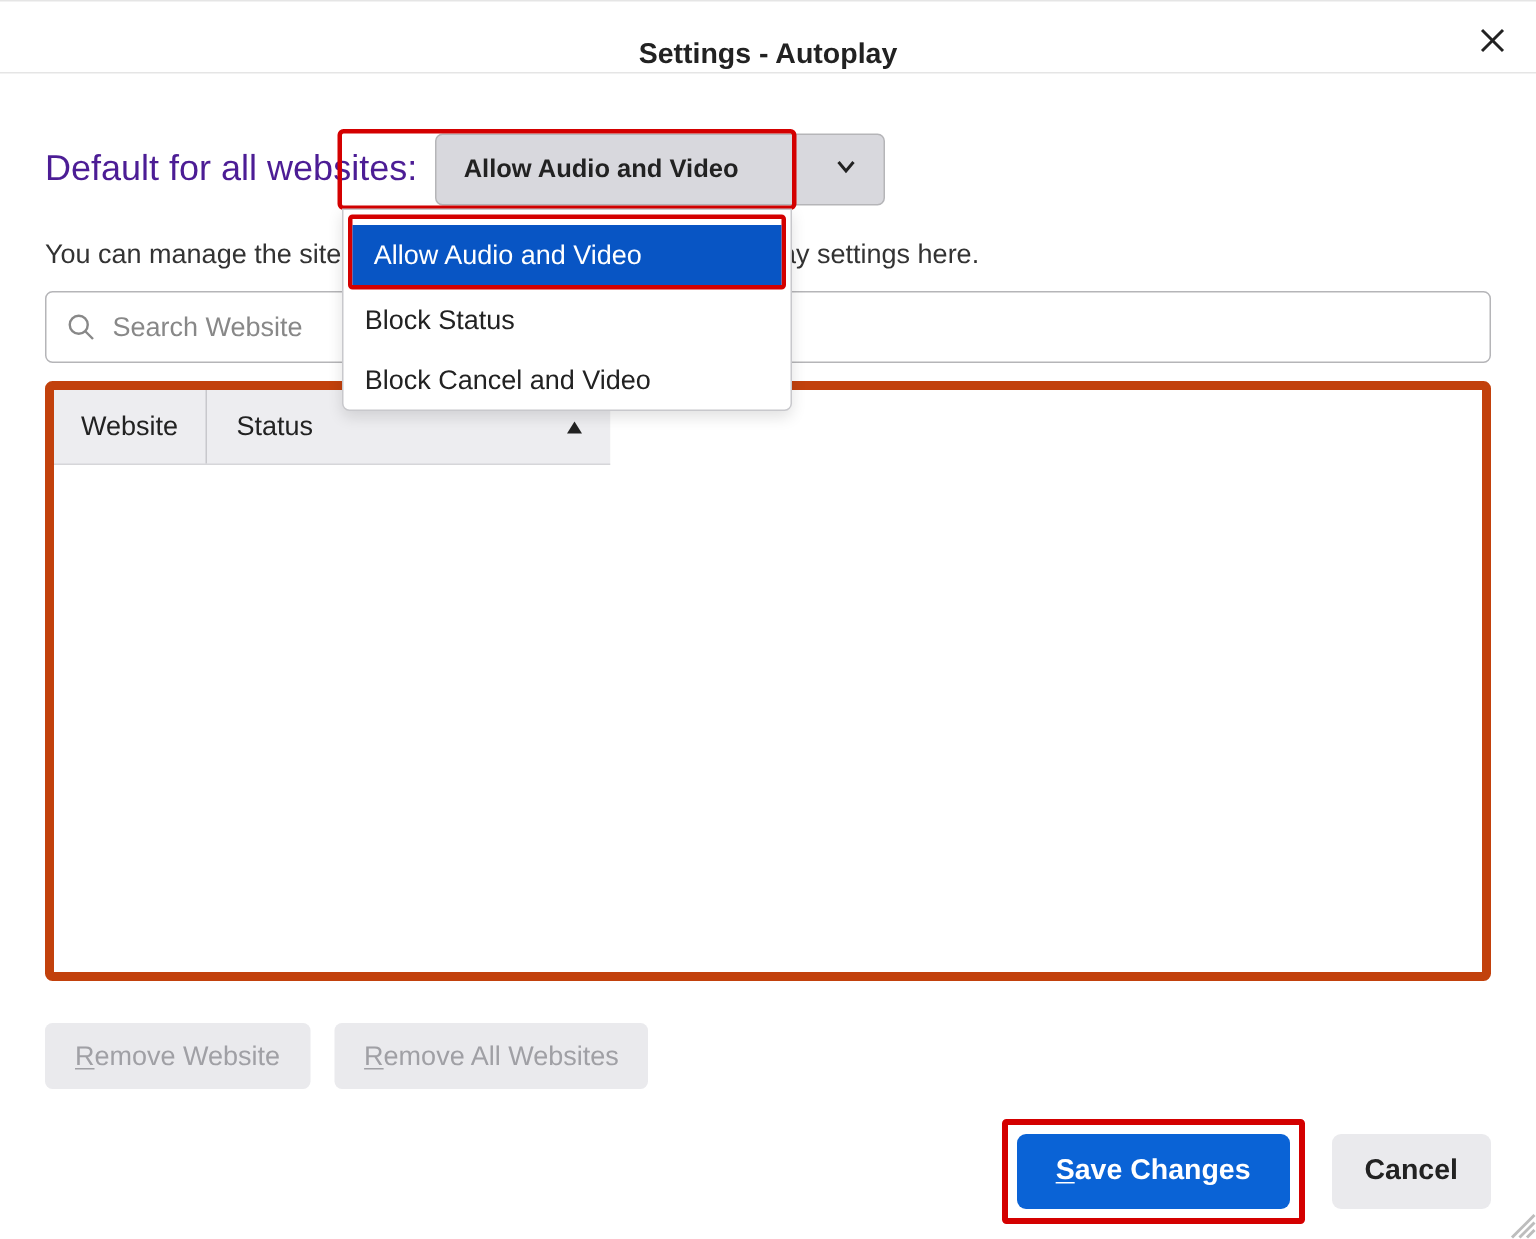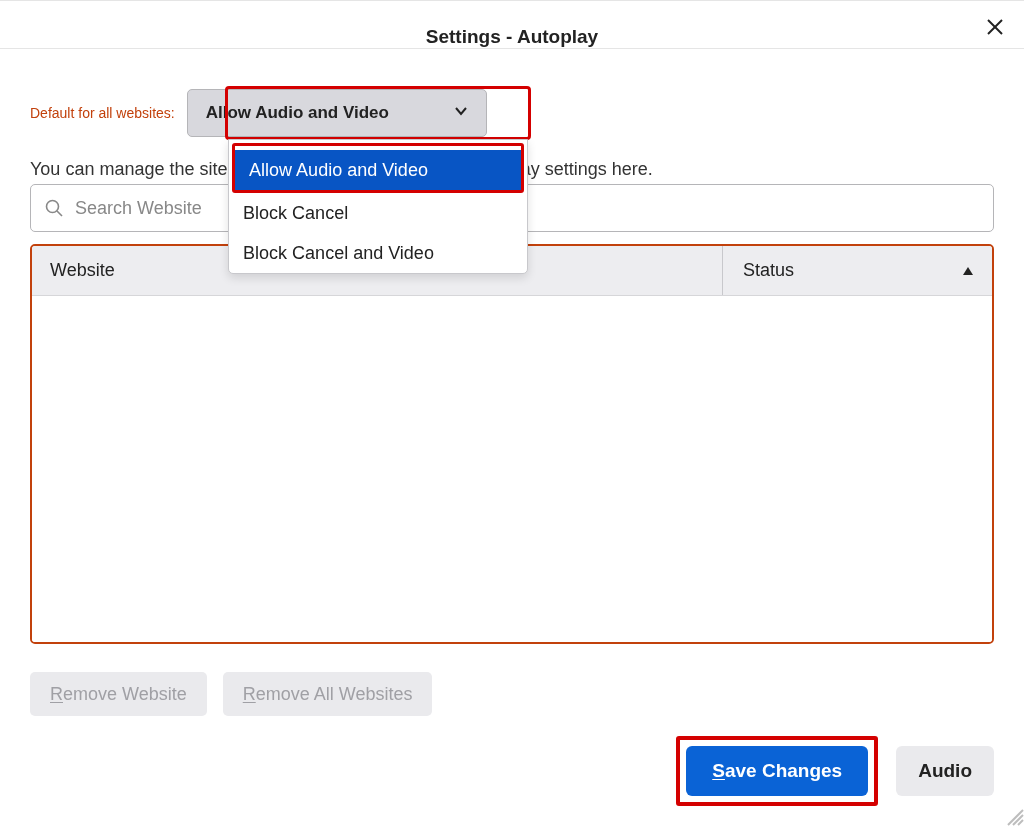--- a/index.html
+++ b/index.html
@@ -4,33 +4,33 @@
 <style>
   * { box-sizing: border-box; margin: 0; padding: 0; }
   html, body { width: 1024px; height: 826px; font-family: "Segoe UI", Arial, sans-serif; font-size: 17px; color: #1a1a1a; background: #fff; overflow: hidden; }
   .dialog { width: 100%; height: 100%; display: flex; flex-direction: column; border-top: 1px solid #e5e5e5; }
   .titlebar { height: 55px; display: flex; align-items: center; justify-content: center; position: relative; border-bottom: 1px solid #e5e5e5; }
   .titlebar-title { font-size: 19px; font-weight: 600; color: #222; margin-top: 25px; }
   .close-btn { position: absolute; right: 15px; top: 14px; width: 28px; height: 28px; display: flex; align-items: center; justify-content: center; cursor: pointer; }
   .close-btn svg { width: 18px; height: 18px; stroke: #222; stroke-width: 2; }
   .content { flex: 1; padding: 40px 30px 20px 30px; display: flex; flex-direction: column; position: relative; }
   .row1 { display: flex; align-items: center; gap: 12px; }
-  .label1 { font-size: 14px; color: #c2410c; }
+  .label1 { font-size: 24px; color: #4c1d95; }
   .select-box { background: #d8d8dd; border: 1px solid #b5b5b8; border-radius: 5px; height: 48px; min-width: 300px; display: flex; align-items: center; padding: 0 18px; cursor: pointer; font-weight: 600; font-size: 17px; color: #222; position: relative; }
   .select-box .chev { margin-left: auto; }
   .chev svg { width: 14px; height: 14px; stroke: #222; stroke-width: 2; fill: none; }
   .highlight-select { position: absolute; border: 3px solid #d40000; border-radius: 4px; pointer-events: none; }
   .desc { margin-top: 22px; font-size: 18px; color: #333; }
-  .search-row { margin-top: 4px; }
+  .search-row { margin-top: 14px; }
   .search-input { width: 100%; height: 48px; border: 1px solid #b5b5b8; border-radius: 5px; padding: 0 14px 0 44px; font-size: 18px; color: #333; background: #fff; }
   .search-input::placeholder { color: #888; }
   .search-wrap { position: relative; }
   .search-icon { position: absolute; left: 14px; top: 14px; width: 20px; height: 20px; }
   .search-icon svg { width: 20px; height: 20px; stroke: #888; stroke-width: 1.6; fill: none; }
-  .table { margin-top: 12px; border: 2px solid #c2410c; border-radius: 5px; width: 100%; height: 400px; display: flex; flex-direction: column; overflow: hidden; }
+  .table { margin-top: 12px; border: 6px solid #c2410c; border-radius: 5px; width: 100%; height: 400px; display: flex; flex-direction: row; overflow: hidden; }
   .thead { background: #ededf0; height: 50px; display: flex; border-bottom: 1px solid #d6d6d9; }
   .th { display: flex; align-items: center; padding: 0 18px; font-size: 18px; color: #222; }
   .th-website { flex: 1; }
   .th-status { width: 270px; border-left: 1px solid #c8c8cc; cursor: pointer; justify-content: space-between; padding-left: 20px; }
   .sort-icon svg { width: 12px; height: 10px; fill: #222; }
   .tbody { flex: 1; background: #fff; }
   .btn-row { margin-top: 28px; display: flex; gap: 16px; }
   .btn { height: 44px; padding: 0 20px; border-radius: 5px; font-size: 18px; cursor: pointer; border: none; background: #eaeaed; color: #a0a0a5; display: flex; align-items: center; }
   .btn .u { text-decoration: underline; text-underline-offset: 2px; }
   .footer { display: flex; justify-content: flex-end; gap: 18px; padding: 0 30px 24px 30px; align-items: center; }
@@ -114,37 +114,37 @@
     </div>
 
     <div class="dropdown" id="dropdown" style="left: 228.094px; top: 90px; width: 300px;">
       <div class="dropdown-inner-top">
         <div class="dd-topborder"></div>
         <div class="dd-item selected">
           <span>Allow Audio and Video</span>
         </div>
       </div>
       <div class="dd-item plain">
-        <span>Block Cancel</span>
+        <span>Block Status</span>
       </div>
       <div class="dd-item plain">
         <span>Block Cancel and Video</span>
       </div>
     </div>
 
     <div class="highlight-select" id="hlSelect" style="left: 225.094px; top: 37px; width: 306px; height: 54px;"></div>
 
   </div>
 
   <div class="footer">
     <div class="save-wrap">
       <div class="save-highlight"></div>
       <button class="primary-btn" id="btnSave"><span class="u">S</span>ave Changes</button>
     </div>
-    <button class="secondary-btn">Audio</button>
+    <button class="secondary-btn">Cancel</button>
   </div>
 
   <div class="resize-grip">
     <svg viewBox="0 0 22 22">
       <line x1="6" y1="21" x2="21" y2="6" stroke="#bdbdbd" stroke-width="2"></line>
       <line x1="11" y1="21" x2="21" y2="11" stroke="#bdbdbd" stroke-width="2"></line>
       <line x1="16" y1="21" x2="21" y2="16" stroke="#bdbdbd" stroke-width="2"></line>
     </svg>
   </div>
 

